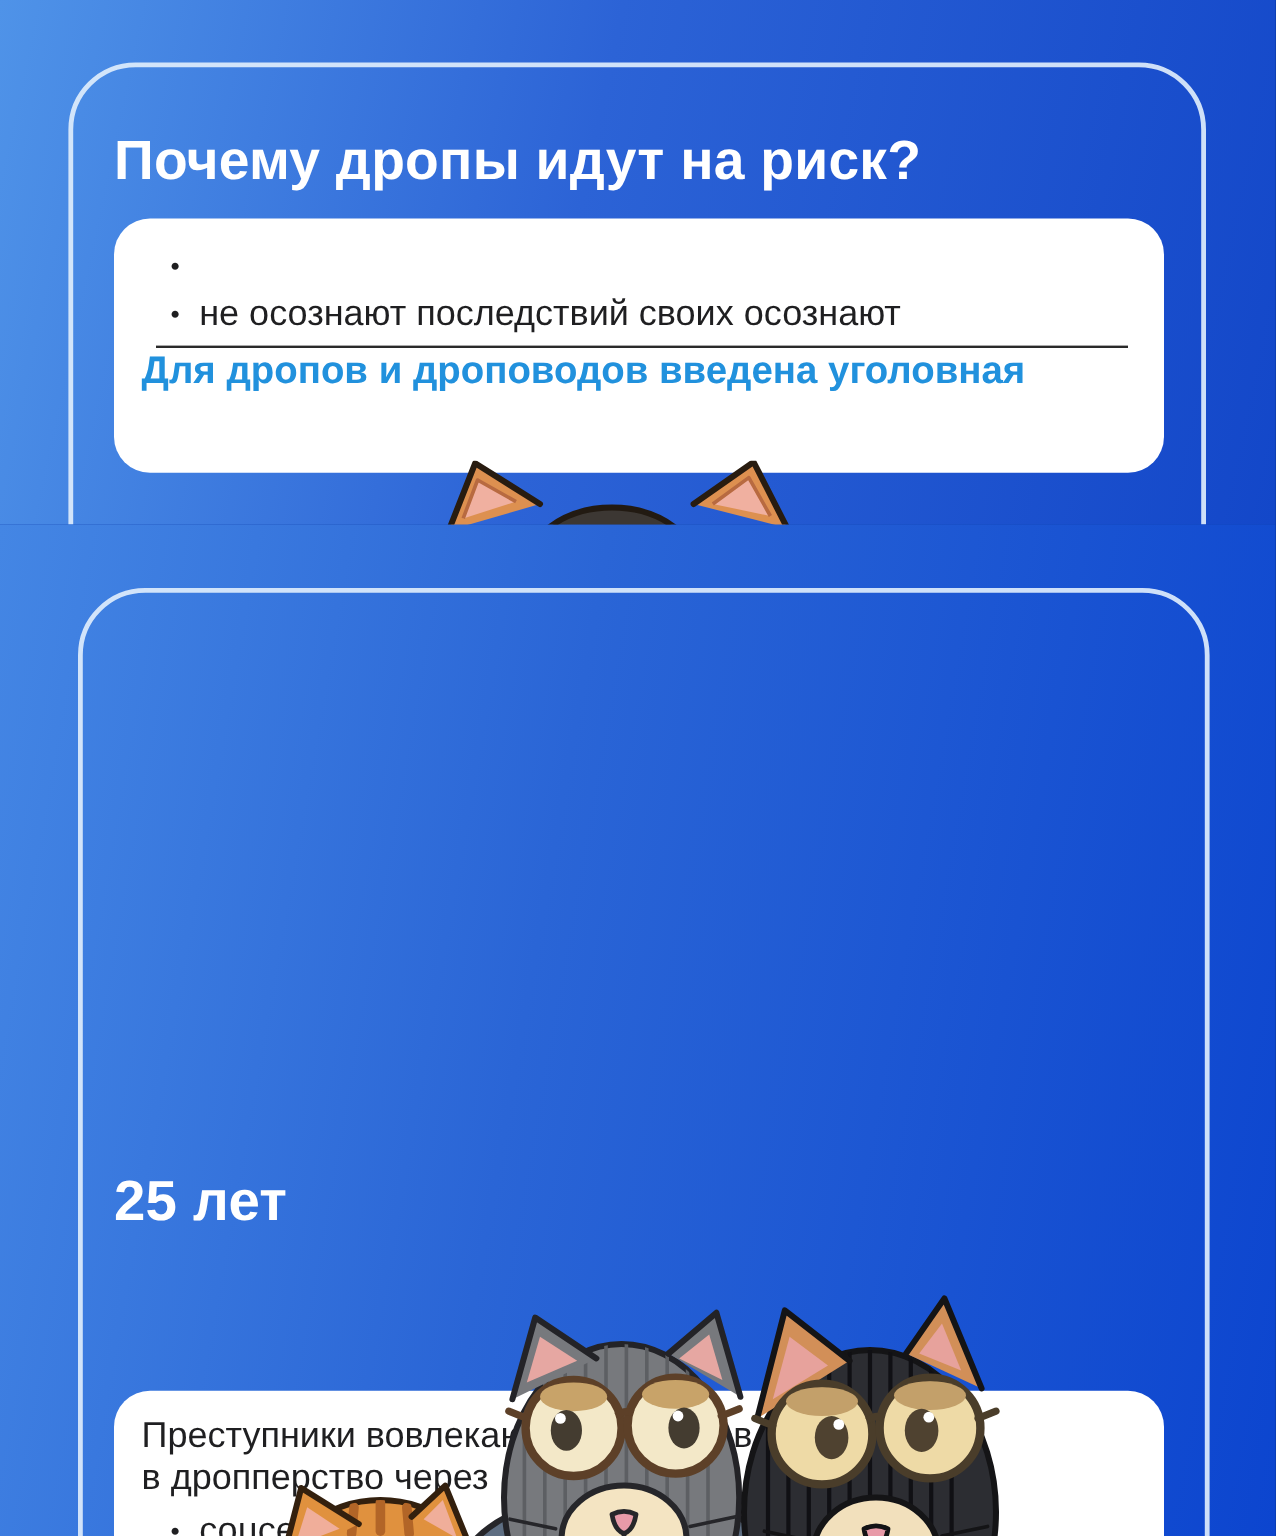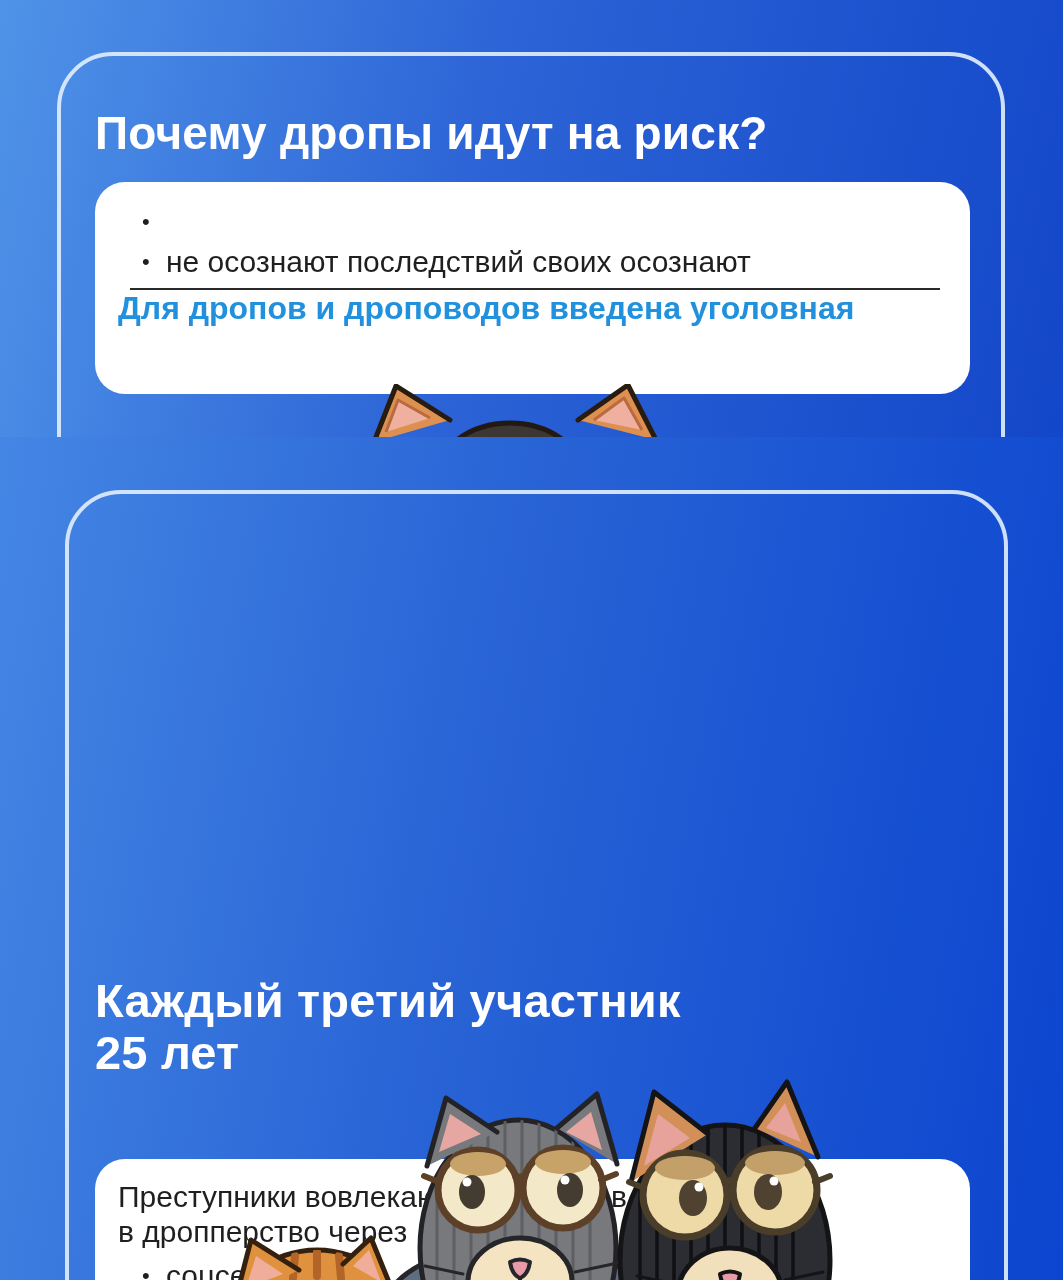--- a/index.html
+++ b/index.html
@@ -67,21 +67,20 @@
       <path d="M 18 48 L 30 16 L 62 34" fill="#f0b0a0" stroke="#b86a40" stroke-width="3" stroke-linejoin="round"></path>
       <path d="M 288 56 L 260 1 L 210 36" fill="#dd9050" stroke="#281c10" stroke-width="5" stroke-linejoin="round" stroke-linecap="round"></path>
       <path d="M 274 46 L 256 14 L 226 36" fill="#f0b0a0" stroke="#b86a40" stroke-width="3" stroke-linejoin="round"></path>
     </svg>
   </div>
 
   <div class="slide slide2">
     <div class="frame frame2"></div>
 
     <div class="title title2">
-      <div>Каждый третий участник</div>
       <div>25 лет</div>
     </div>
 
     <div class="card card2">
       <div class="intro">
         <div>Преступники вовлекают школьников и студентов</div>
         <div>в дропперство через</div>
       </div>
       <div class="bullets b2">
         <div class="bullet-row">

